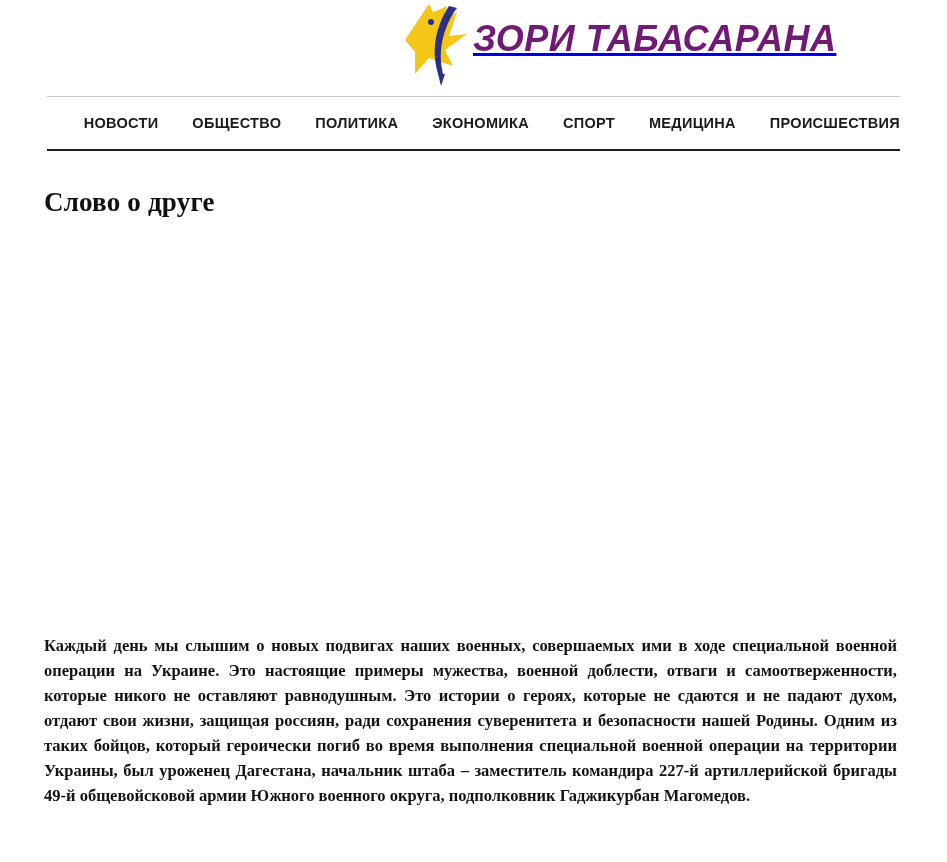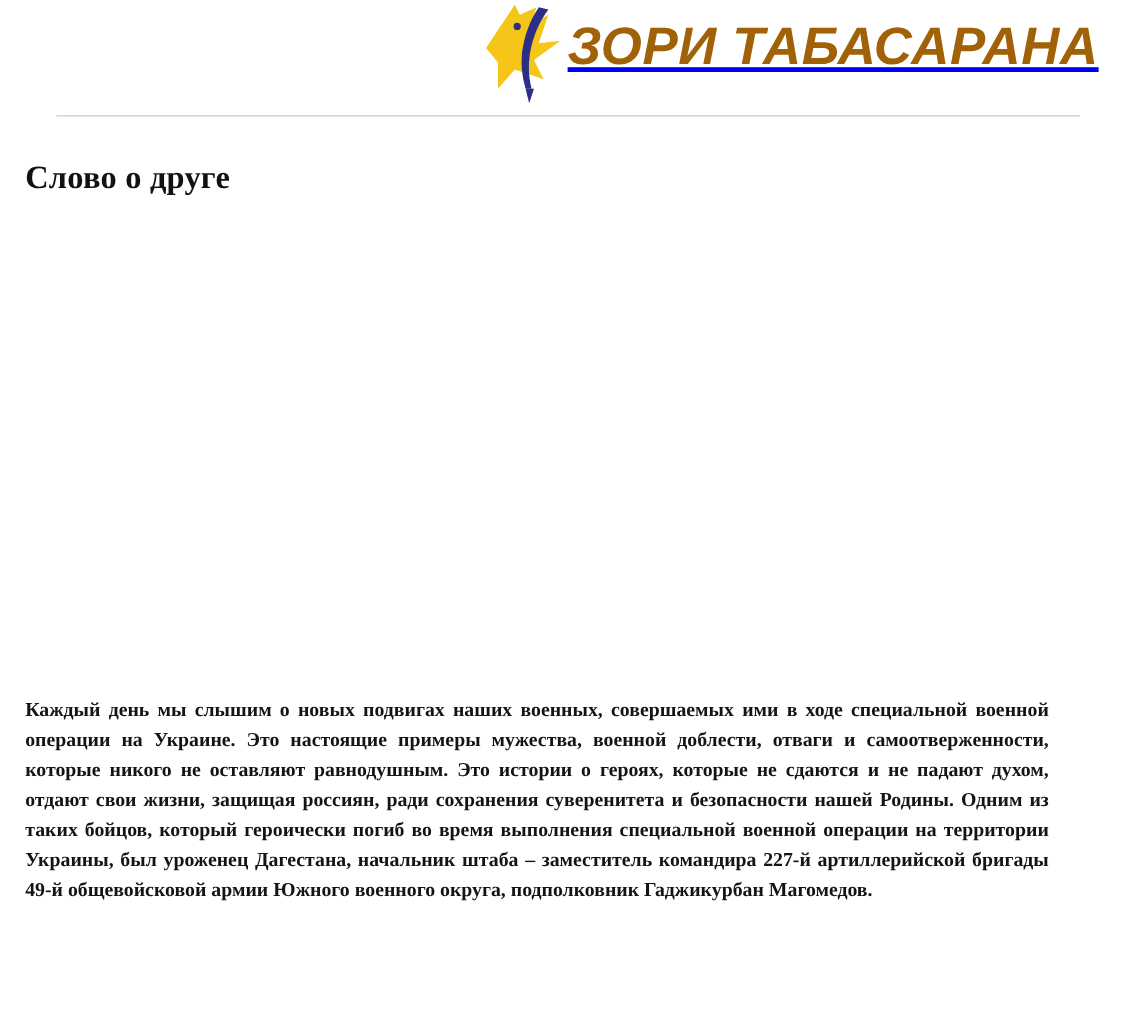--- a/index.html
+++ b/index.html
@@ -38,23 +38,23 @@
     position: relative;
     width: 86px;
     height: 86px;
     flex: none;
   }
   .logo-mark svg { display: block; }
   .logo-text {
     font-family: "Liberation Sans", sans-serif;
     font-weight: bold;
     font-style: italic;
-    font-size: 44px;
+    font-size: 36px;
     letter-spacing: 0.5px;
-    color: #a16207;
+    color: #701a75;
     margin-left: -8px;
     white-space: nowrap;
     line-height: 1;
     padding-bottom: 8px;
   }
 
   
   .nav-rule-top {
     border-top: 1px solid #c9c9c9;
     margin: 0 47px;
@@ -76,21 +76,21 @@
     color: #1a1a1a;
     text-decoration: none;
     padding: 0 17px;
     white-space: nowrap;
     cursor: pointer;
   }
   .nav-item:last-child { padding-right: 0; }
 
   
   .article {
-    margin: 0 21px;
+    margin: 0 44px;
     padding-top: 36px;
   }
   .article-title {
     font-family: "Liberation Serif", serif;
     font-weight: bold;
     font-size: 27px;
     color: #111111;
     margin: 0;
     letter-spacing: 0.2px;
   }
@@ -124,20 +124,29 @@
           <path d="M43 74 L46 86 L50 74 Z" fill="#2b2f86"></path>
           <circle cx="36" cy="22" r="3" fill="#2b2f86"></circle>
         </svg>
       </span>
       <span class="logo-text">ЗОРИ ТАБАСАРАНА</span>
     </a>
   </div>
 
   <div class="nav-rule-top"></div>
 
+  <nav class="nav">
+    <a class="nav-item" href="#">НОВОСТИ</a>
+    <a class="nav-item" href="#">ОБЩЕСТВО</a>
+    <a class="nav-item" href="#">ПОЛИТИКА</a>
+    <a class="nav-item" href="#">ЭКОНОМИКА</a>
+    <a class="nav-item" href="#">СПОРТ</a>
+    <a class="nav-item" href="#">МЕДИЦИНА</a>
+    <a class="nav-item" href="#">ПРОИСШЕСТВИЯ</a>
+  </nav>
 
   <article class="article">
     <h1 class="article-title">Слово о друге</h1>
     <div class="article-gap"></div>
     <p class="article-body">Каждый день мы слышим о новых подвигах наших военных, совершаемых ими в ходе специальной военной операции на Украине. Это настоящие примеры мужества, военной доблести, отваги и самоотверженности, которые никого не оставляют равнодушным. Это истории о героях, которые не сдаются и не падают духом, отдают свои жизни, защищая россиян, ради сохранения суверенитета и безопасности нашей Родины. Одним из таких бойцов, который героически погиб во время выполнения специальной военной операции на территории Украины, был уроженец Дагестана, начальник штаба – заместитель командира 227-й артиллерийской бригады 49-й общевойсковой армии Южного военного округа, подполковник Гаджикурбан Магомедов.</p>
   </article>
 
 </div>
 
 </body></html>

